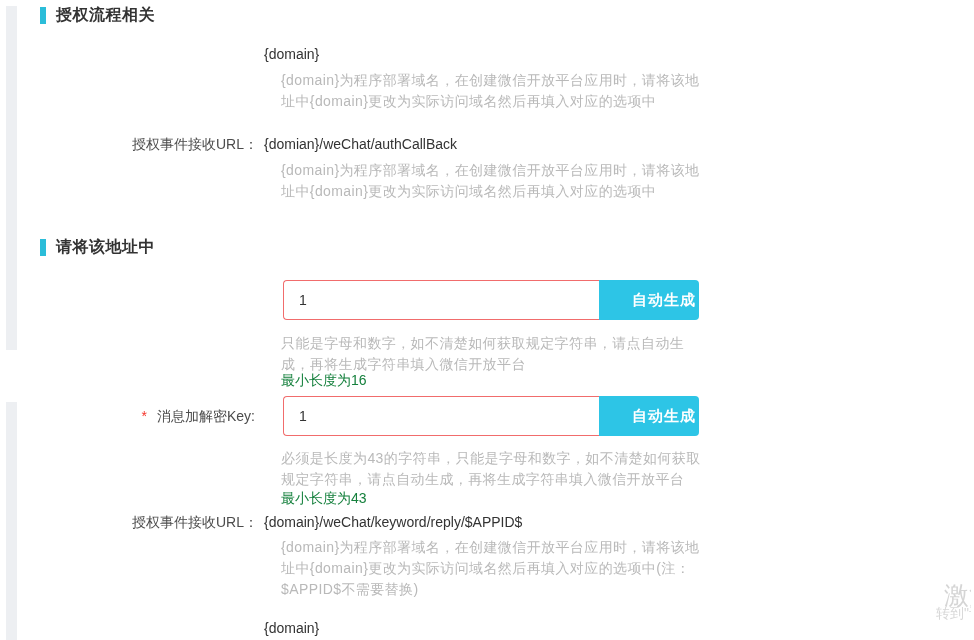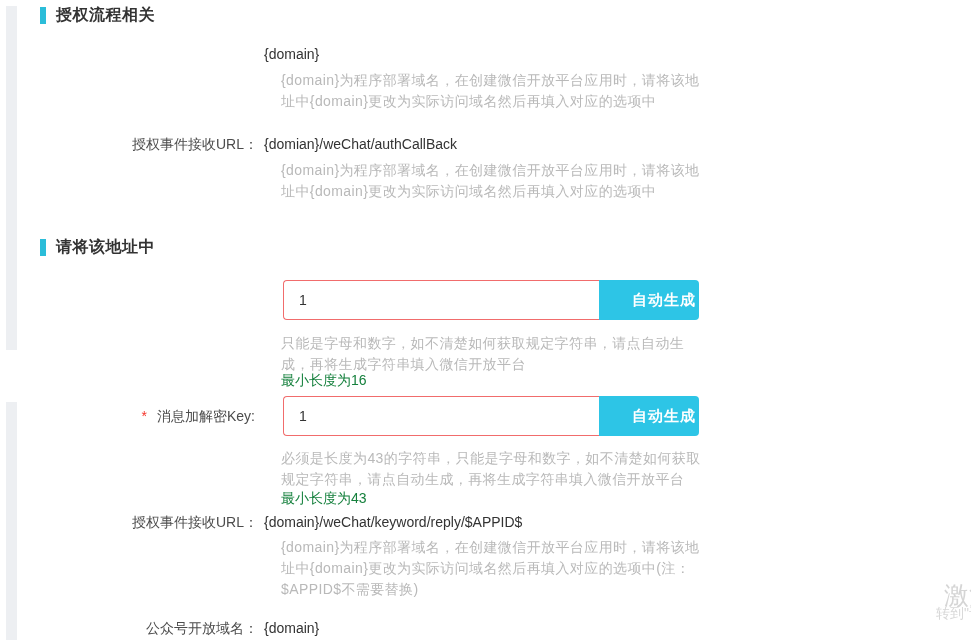--- a/index.html
+++ b/index.html
@@ -85,20 +85,19 @@
     <input class="text-input" type="text" value="1" style="">
     <button class="gen-btn">自动生成</button>
   </div>
   <div class="help" style="top:439px">必须是长度为43的字符串，只能是字母和数字，如不清楚如何获取规定字符串，请点自动生成，再将生成字符串填入微信开放平台</div>
   <div class="err-text" style="top:481px">最小长度为43</div>
 
   <div class="label" style="top:505px">授权事件接收URL：</div>
   <div class="value" style="top:505px">{domain}/weChat/keyword/reply/$APPID$</div>
   <div class="help" style="top:528px">{domain}为程序部署域名，在创建微信开放平台应用时，请将该地址中{domain}更改为实际访问域名然后再填入对应的选项中(注：$APPID$不需要替换)</div>
 
-  <div class="label" style="top:611px">公众号开放域名：</div>
   <div class="value" style="top:611px">{domain}</div>
   <div class="help" style="top:634px">{domain}为程序部署域名，在创建微信开放平台应用时，请将该地址中</div>
 
   <div class="wm1">激活</div>
   <div class="wm2">转到"设</div>
 
 </div>
 
 </body></html>

